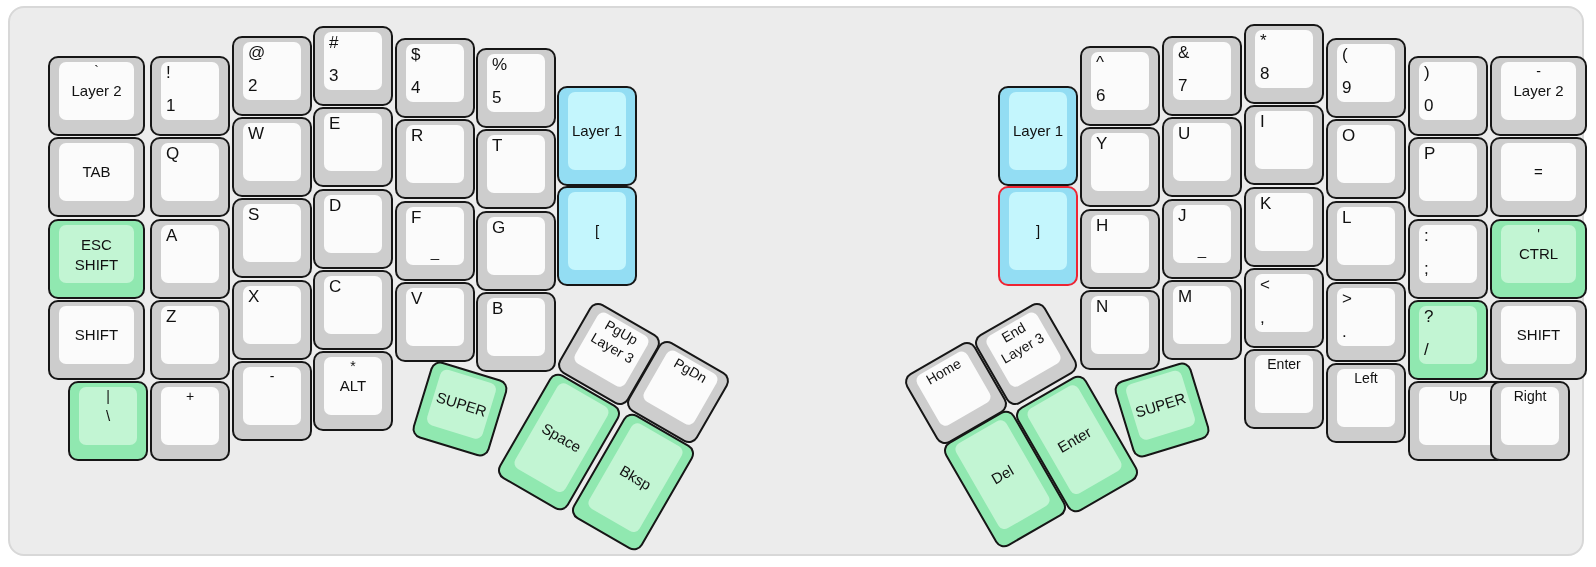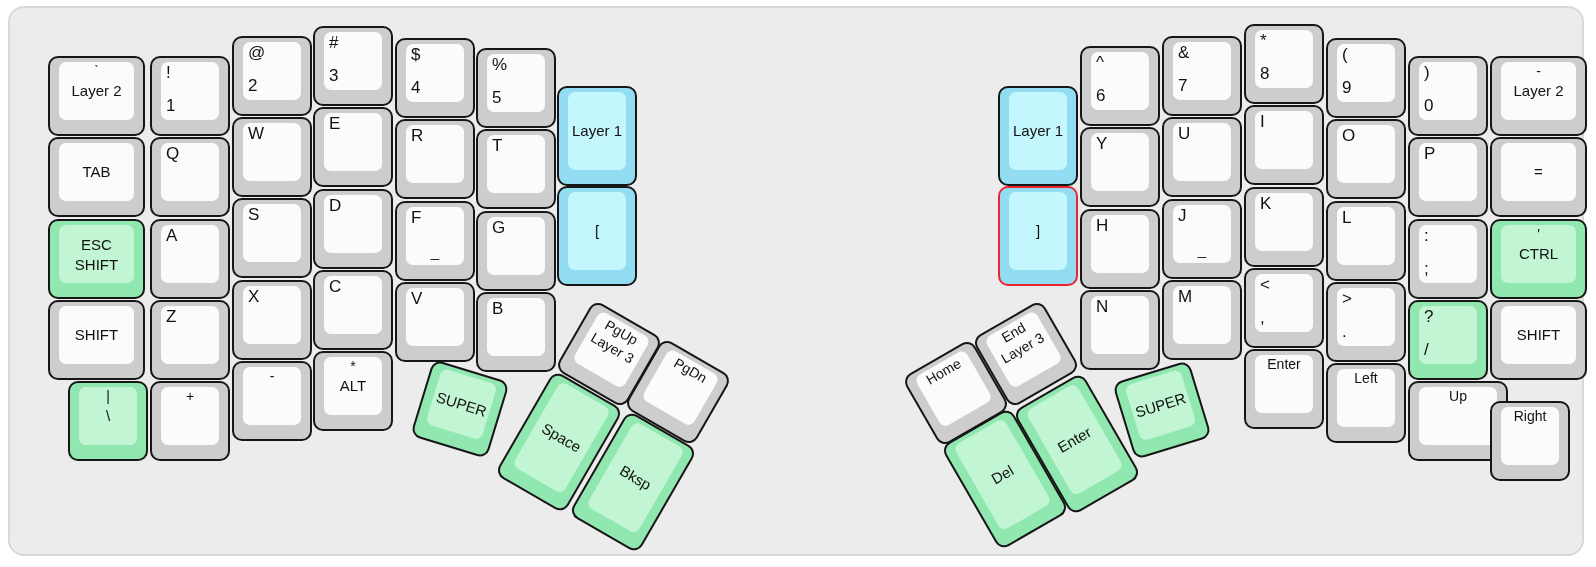--- a/index.html
+++ b/index.html
@@ -363,21 +363,21 @@
       <div class="keytop">
         <div class="lbl tc">'</div>
         <div class="lbl cc">CTRL</div>
       </div>
     </div>
     <div class="key gray" style="width: 97px; height: 80px; left: 1480px; top: 292px;">
       <div class="keytop">
         <div class="lbl cc">SHIFT</div>
       </div>
     </div>
-    <div class="key gray" style="width: 80px; height: 80px; left: 1480px; top: 373px; margin-top: 20px;">
+    <div class="key gray" style="width: 80px; height: 80px; left: 1480px; top: 373px;">
       <div class="keytop">
         <div class="lbl tc">Right</div>
       </div>
     </div>
     <div class="key gray" style="width: 80px; height: 80px; left: 906px; top: 345px; transform: rotate(-30deg);">
       <div class="keytop">
         <div class="lbl tc">Home</div>
       </div>
     </div>
     <div class="key gray" style="width: 80px; height: 80px; left: 976px; top: 306px; transform: rotate(-30deg);">

